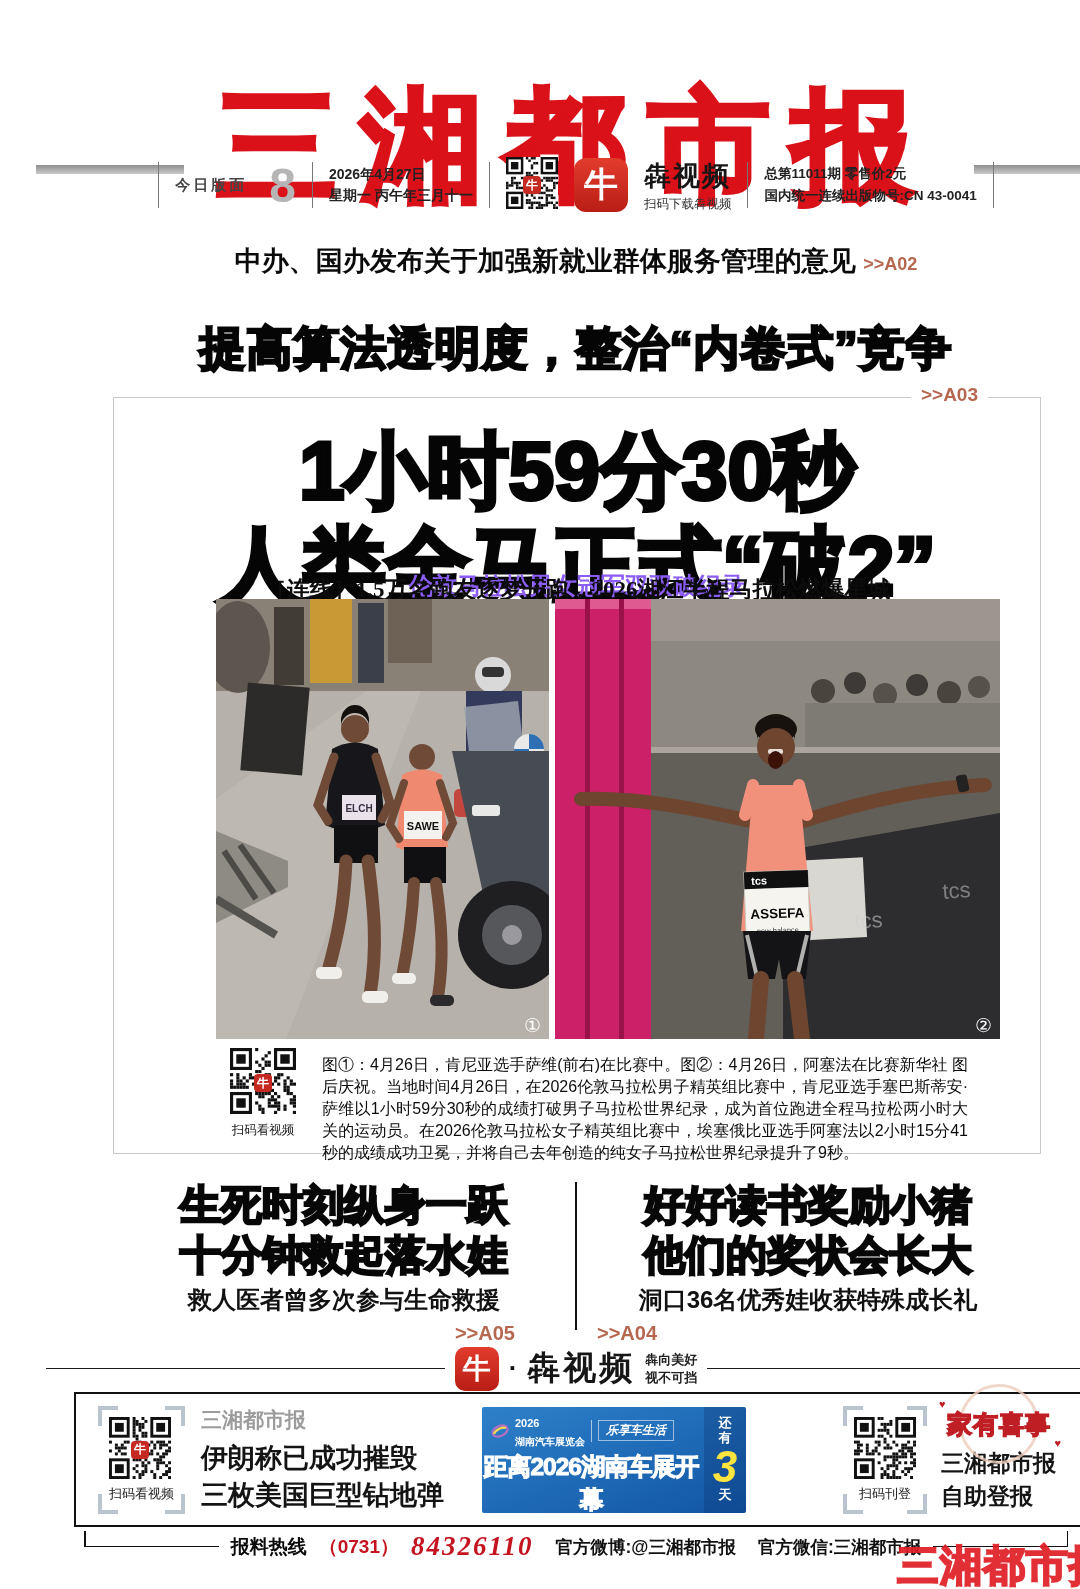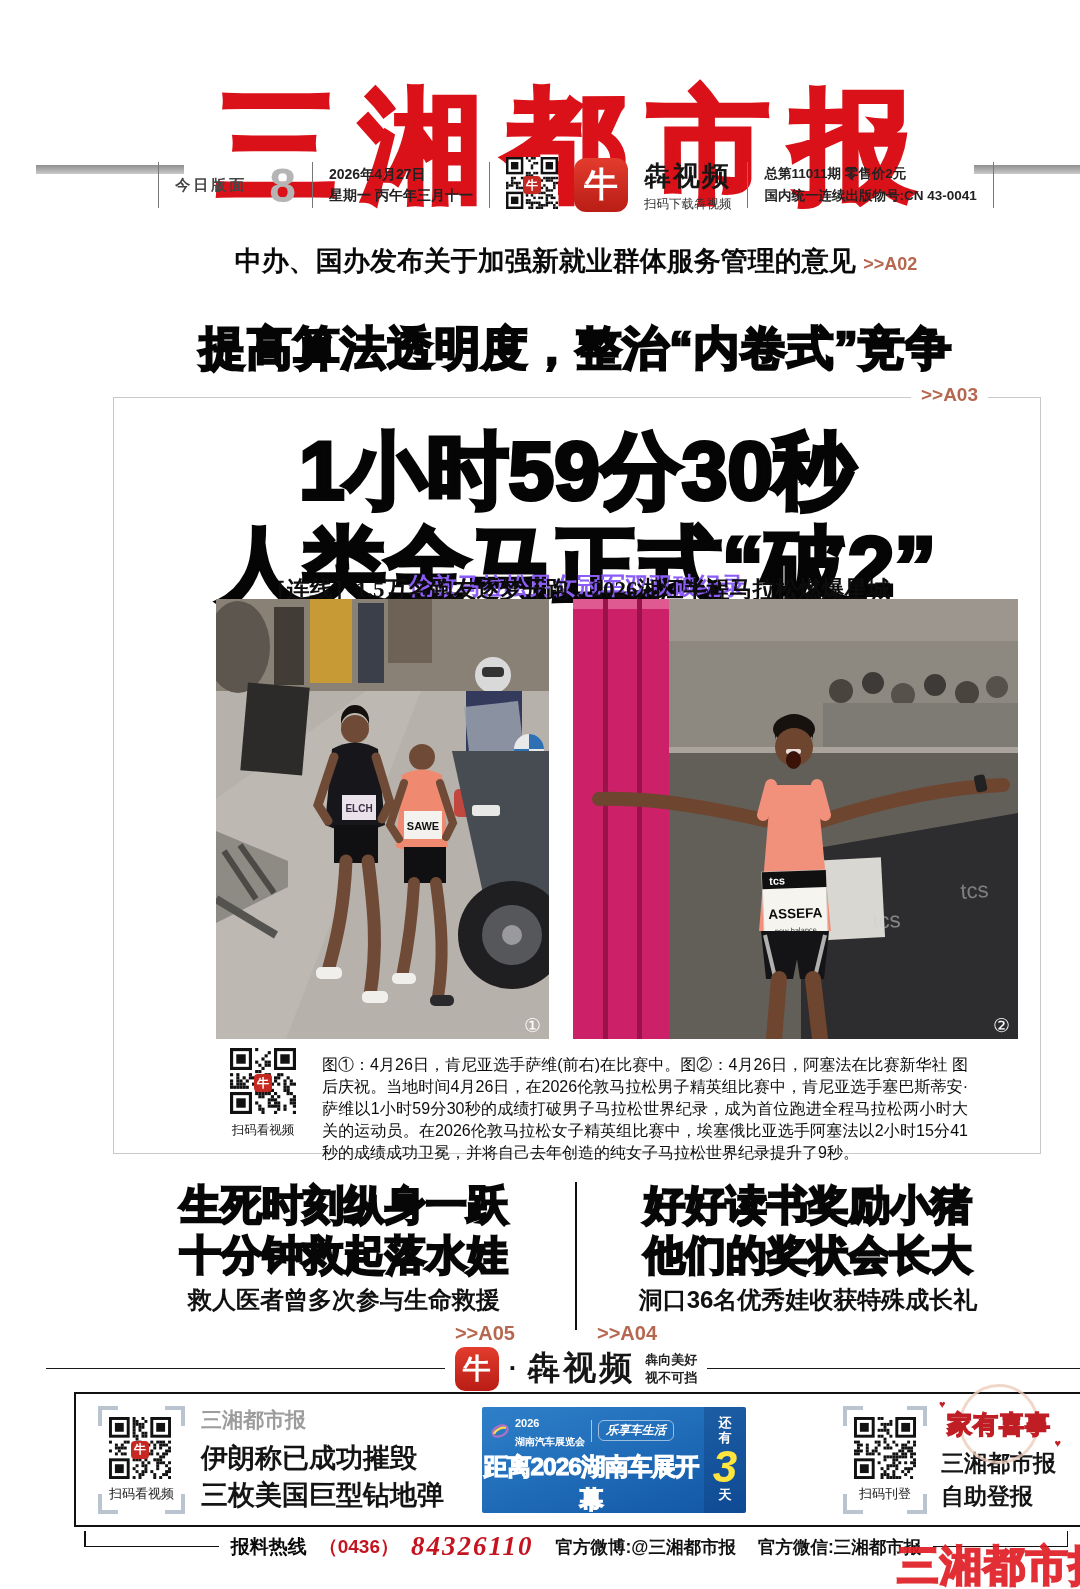--- a/index.html
+++ b/index.html
@@ -36,21 +36,21 @@
   .feature-box{top:397px;left:77px;width:926px;height:755px;border:1px solid #c9c9c9;}
   .a03{position:absolute;top:-14px;right:52px;background:#fff;padding:0 10px;color:#b5674f;
        font-size:19px;font-weight:bold;}
   .fh{position:absolute;left:0;width:100%;text-align:center;font-weight:900;color:#050505;line-height:1;}
   .fh1{top:-36px;font-size:82px;-webkit-text-stroke:4px #050505;}
   .fh1 .inner,.fh2 .inner{background:#fff;padding:0 28px;display:inline-block;}
   .fh2{top:56px;font-size:84px;-webkit-text-stroke:4px #050505;}
   .fsub{position:absolute;top:148px;width:100%;text-align:center;font-size:24px;font-weight:900;color:#8b5cf6;}
   .fdeck{position:absolute;top:176px;width:100%;text-align:center;font-size:23px;font-weight:bold;color:#0d0d0d;
      font-family:"Liberation Serif",serif;}
-  .photos{position:absolute;top:201px;left:71px;display:flex;gap:24px;padding-left:31px;}
+  .photos{position:absolute;top:201px;left:71px;display:flex;gap:6px;padding-left:31px;}
   .photo{position:relative;}
   .pmark{position:absolute;right:8px;bottom:6px;color:#fff;font-size:19px;}
   .caption-row{position:absolute;top:650px;left:108px;width:748px;display:flex;}
   .qr-col{width:82px;text-align:center;}
   .qr-col .lbl{display:block;font-size:12.5px;color:#222;margin-top:4px;}
   .cap{margin:6px 0 0 18px;width:646px;font-size:16px;line-height:22px;color:#0d0d0d;text-align:justify;}
   .credit{float:right;}
 
   
   .stories{top:1180px;left:77px;width:926px;height:152px;display:flex;}
@@ -88,21 +88,21 @@
   .b-left .txt{margin-left:16px;}
   .b-left .tag{font-size:21px;color:#9c9c9c;font-weight:bold;margin-bottom:6px;}
   .b-left .hl{font-size:27px;font-weight:900;color:#141414;line-height:1.35;}
   .b-ad{position:relative;width:264px;height:106px;margin-left:38px;border-radius:2px;
      background:linear-gradient(160deg,#2e80c9,#1156a5);color:#fff;overflow:hidden;}
   .adtop{display:flex;align-items:center;padding:6px 6px 0 8px;}
   .adyear{font-size:11px;font-weight:900;line-height:1.2;}
   .adexpo{font-size:10px;font-weight:bold;}
   .adsep{width:1px;height:22px;background:rgba(255,255,255,.6);margin:0 6px;}
   .adlife{font-size:12px;font-weight:bold;font-style:italic;border:1px solid rgba(255,255,255,.55);
-     border-radius:6px;padding:1px 7px;}
+     border-radius:0;padding:1px 7px;}
   .adhead{font-size:24.5px;font-weight:900;text-align:center;letter-spacing:-1px;margin-top:1px;
      width:218px;-webkit-text-stroke:1px #fff;}
   .adcount{position:absolute;right:0;top:0;bottom:0;width:42px;background:rgba(8,40,96,.25);
      display:flex;flex-direction:column;align-items:center;justify-content:center;}
   .adcount .cl{font-size:13px;font-weight:900;line-height:1.15;}
   .adcount .num{font-size:44px;font-weight:900;font-style:italic;color:#ffe53d;line-height:.95;}
   .b-right{display:flex;align-items:center;margin-left:auto;margin-right:26px;}
   .b-right .txt{margin-left:14px;position:relative;}
   .seal{position:relative;display:inline-block;padding:2px 6px;}
   .seal::before{content:"";position:absolute;left:50%;top:50%;transform:translate(-50%,-50%);
@@ -866,21 +866,21 @@
         <div class="sub">
           <span>三湘都市报</span><br><span>自助登报</span>
         </div>
       </div>
     </div>
   </div>
 
   <div class="abs hotline">
     <span class="hline l"></span>
     <span class="h-label">报料热线</span>
-    <span class="h-area">（0436）</span>
+    <span class="h-area">（0731）</span>
     <span class="h-num">84326110</span>
     <span class="h-soc">官方微博:@三湘都市报</span>
     <span class="h-soc">官方微信:三湘都市报</span>
     <span class="hline r"></span>
   </div>
 
   <div class="abs watermark">三湘都市报</div>
 </div>
 
 </body></html>

